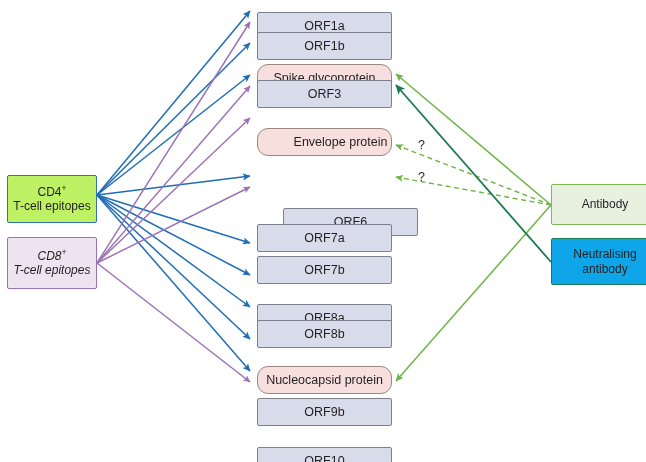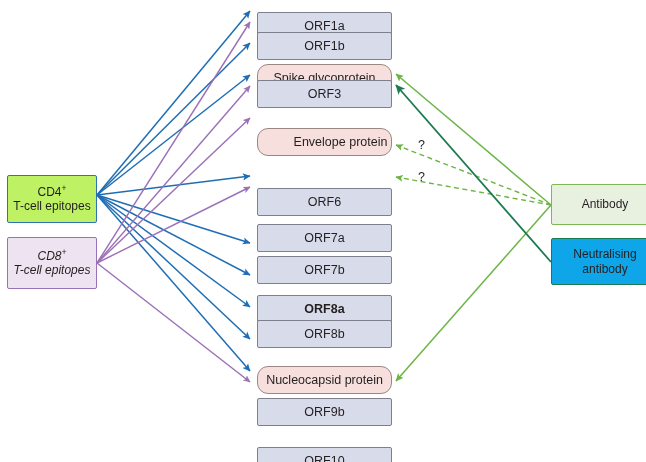--- a/index.html
+++ b/index.html
@@ -168,30 +168,30 @@
     </div>
   <div class="node gene pink" style="top:64px;">
       <span>Spike glycoprotein</span>
     </div>
   <div class="node gene blue" style="top:80px;">
       <span>ORF3</span>
     </div>
   <div class="node gene pink" style="top:128px;padding-left:32px;">
       <span>Envelope protein</span>
     </div>
-  <div class="node gene blue" style="top:188px;">
+  <div class="node gene blue" style="top:208px;margin-left:26px;">
       <span>ORF6</span>
     </div>
   <div class="node gene blue" style="top:224px;">
       <span>ORF7a</span>
     </div>
   <div class="node gene blue" style="top:256px;">
       <span>ORF7b</span>
     </div>
-  <div class="node gene blue" style="top:295px;font-weight:bold;">
+  <div class="node gene blue" style="top:304px;">
       <span>ORF8a</span>
     </div>
   <div class="node gene blue" style="top:320px;">
       <span>ORF8b</span>
     </div>
   <div class="node gene pink" style="top:366px;">
       <span>Nucleocapsid protein</span>
     </div>
   <div class="node gene blue" style="top:398px;">
       <span>ORF9b</span>

